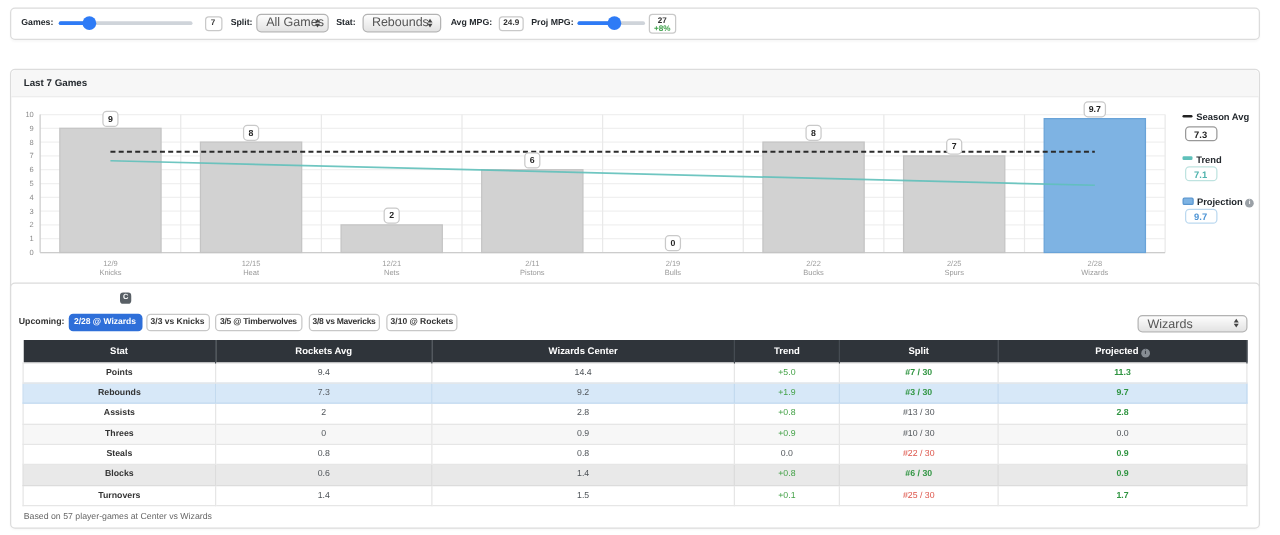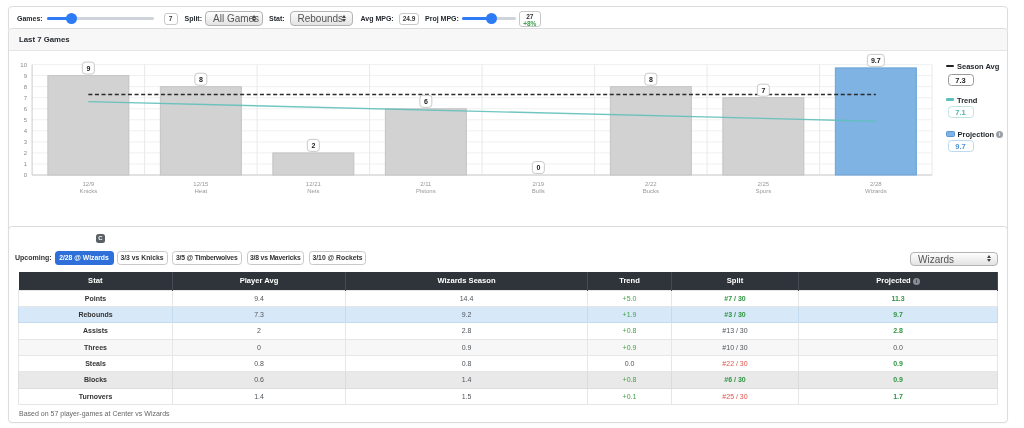--- a/index.html
+++ b/index.html
@@ -1,19 +1,19 @@
 <!DOCTYPE html>
 <html><head>
 <meta charset="utf-8">
 <style>
 * { margin:0; padding:0; box-sizing:border-box; }
 html,body { width:1024px; height:428px; background:#fff; font-family:"Liberation Sans",sans-serif; position:relative; overflow:hidden; -webkit-font-smoothing:antialiased; }
 .panel { position:absolute; left:8px; width:1000px; background:#fff; border:1px solid #dcdcdc; border-radius:4px; box-shadow:0 1px 2px rgba(0,0,0,.03); }
 #p1 { top:6px; height:26px; }
-#p2 { top:28px; height:208px; }
+#p2 { top:55px; height:208px; }
 #p3 { top:226px; height:197px; }
 .phead { height:22px; background:#f7f7f7; border-bottom:1px solid #e5e5e5; border-radius:4px 4px 0 0; line-height:22px; padding-left:10px; font-size:7.8px; font-weight:bold; color:#24292e; }
 .abs { position:absolute; }
 .blab { position:absolute; font-size:7px; font-weight:bold; color:#24292e; line-height:23px; top:0; white-space:nowrap; }
 .track { position:absolute; height:3px; border-radius:2px; background:#cfd4da; top:10px; }
 .trackb { position:absolute; height:3px; border-radius:2px; background:#2e7bf6; top:10px; }
 .thumb { position:absolute; width:11px; height:11px; border-radius:50%; background:#2e7bf6; top:6px; }
 .numbox { position:absolute; border:1px solid #c9c9c9; border-radius:3px; background:#fff; font-size:6.5px; font-weight:bold; color:#333; text-align:center; }
 .sel { position:absolute; border:1px solid #b3b3b3; border-radius:4px; background:linear-gradient(#fdfdfd,#e3e3e3); font-size:10px; color:#555; padding-left:7px; white-space:nowrap; }
 .sel .arr { position:absolute; right:5px; top:50%; margin-top:-3.5px; width:5px; height:7px; }
@@ -183,22 +183,22 @@
         <col style="width:154px">
         <col style="width:173px">
         <col style="width:242px">
         <col style="width:84px">
         <col style="width:127px">
         <col style="width:199px">
       </colgroup>
     <tbody>
         <tr>
           <th>Stat</th>
-          <th>Player Avg</th>
-          <th>Wizards Season</th>
+          <th>Rockets Avg</th>
+          <th>Wizards Center</th>
           <th>Trend</th>
           <th>Split</th>
           <th>Projected <span class="info" style="background:#878d94;color:#2f343a;">i</span></th>
         </tr>
     <tr>
           <td class="st">Points</td>
           <td>9.4</td>
           <td>14.4</td>
           <td class="grn">+5.0</td>
           <td class="grnb">#7 / 30</td>

